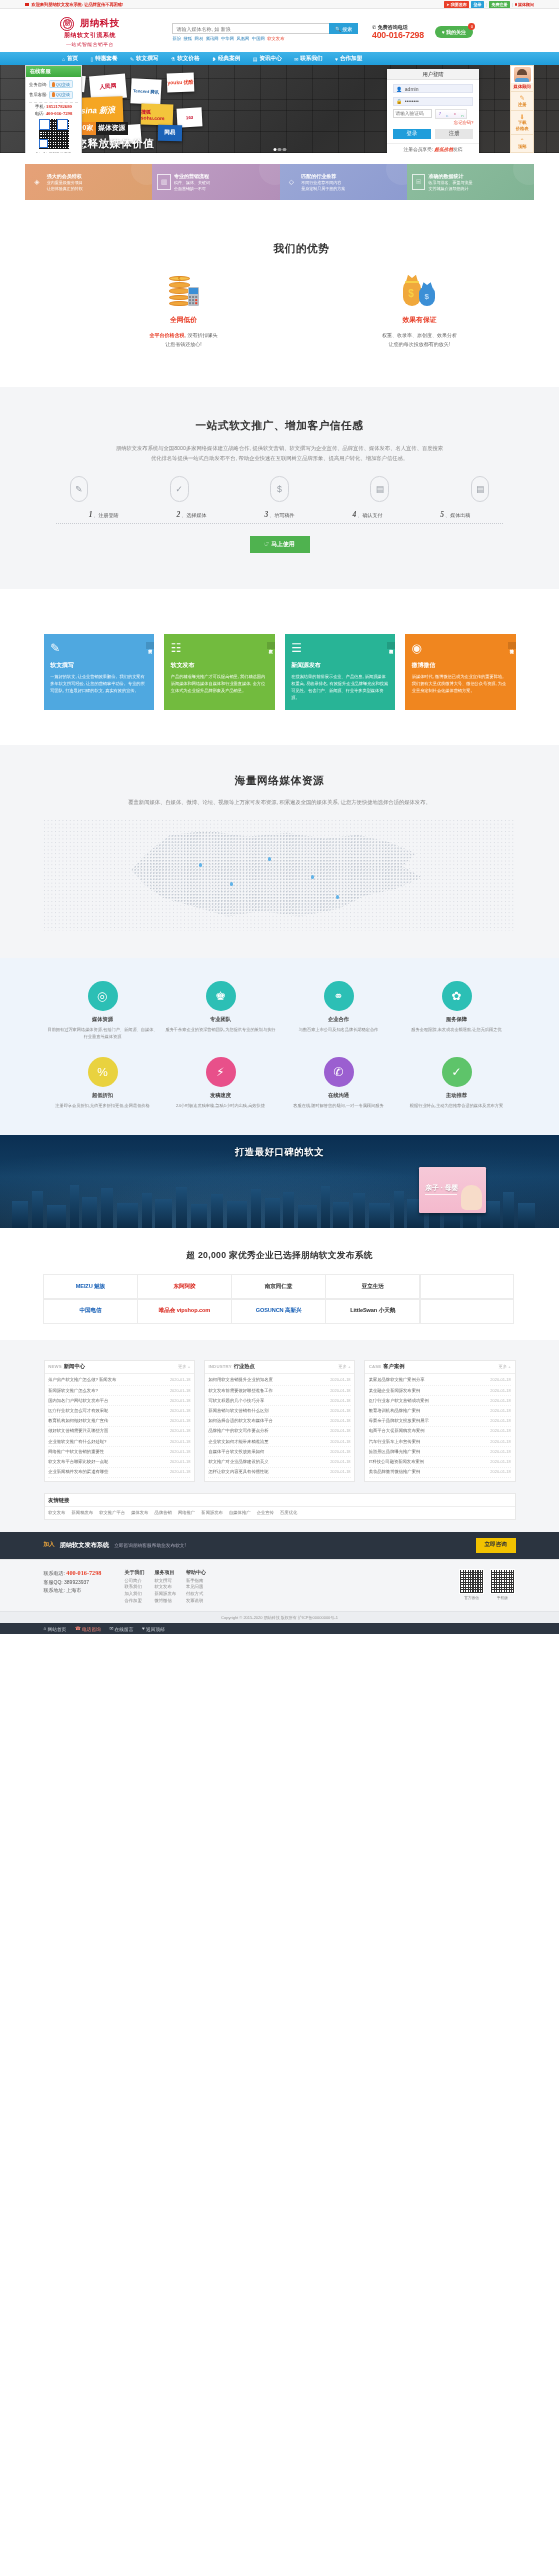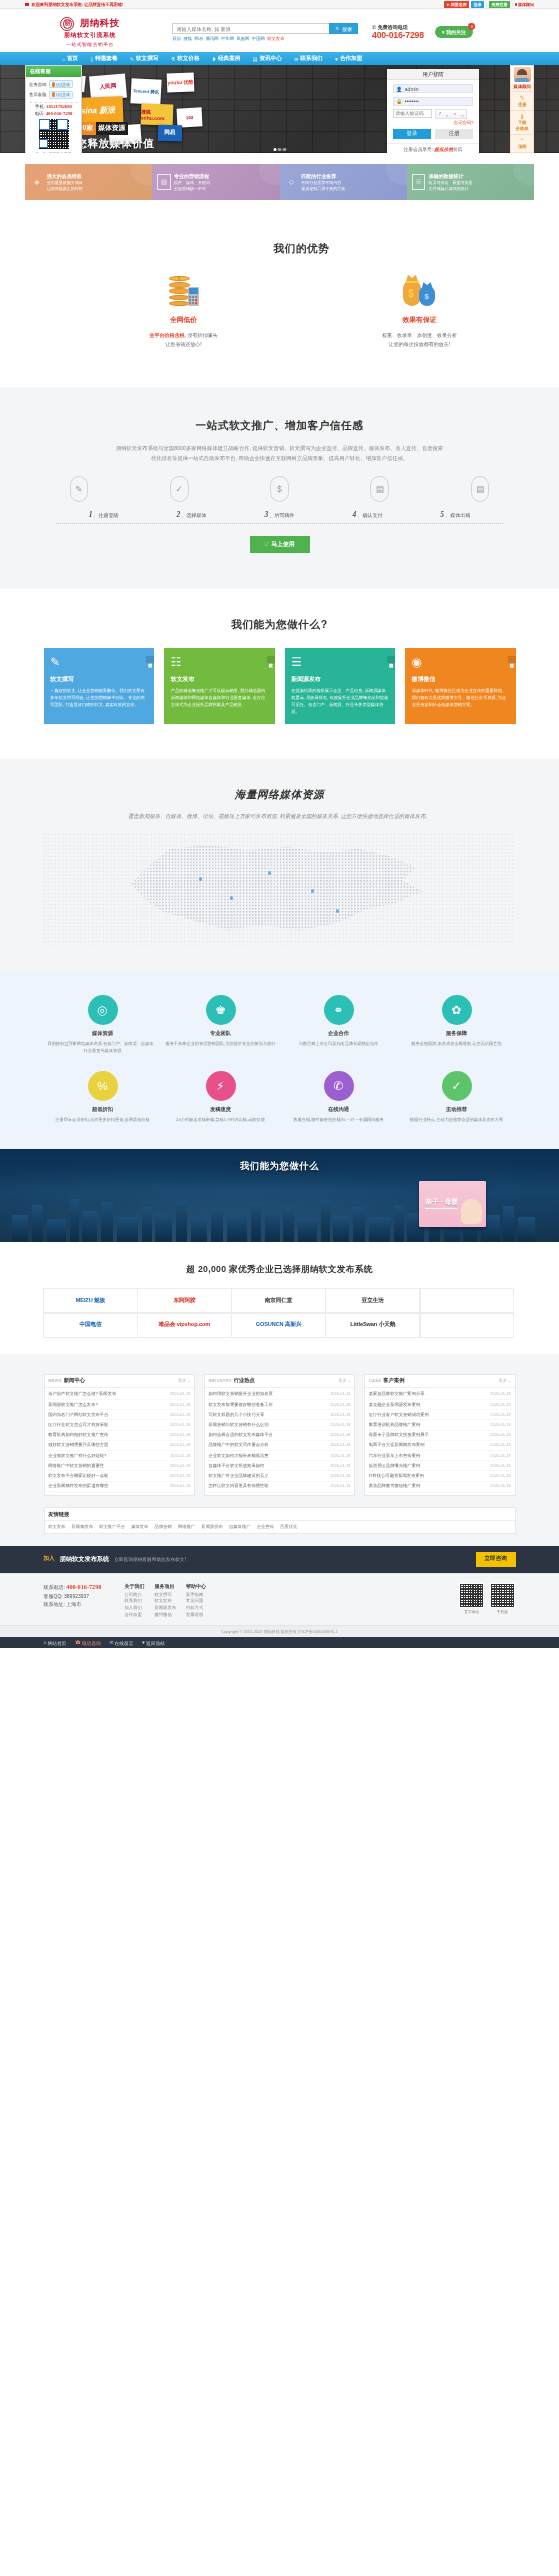--- a/index.html
+++ b/index.html
@@ -698,21 +698,20 @@
       <div class="step-l"><b>3</b>、<span>填写稿件</span></div>
       <div class="step-l"><b>4</b>、<span>确认支付</span></div>
       <div class="step-l"><b>5</b>、<span>媒体出稿</span></div>
     </div>
     <div class="steps-dash"></div>
   </div>
   <button class="use-btn">☞ 马上使用</button>
 </div>
 
 <div class="sec-white" style="padding-top:29px;padding-bottom:35px;">
-  <div class="sec-title">我们能为您做什么?</div>
   <div class="wcards">
     <div class="wcard w1">
       <div class="wc-ico">✎</div>
       <div class="wc-tit">软文撰写</div>
       <div class="wc-txt">一篇好的软文, 让企业营销效果翻倍。我们的文案有多年软文撰写经验, 让您的营销事半功倍。专业的撰写团队, 打造最好口碑的软文, 真实有效的宣传。</div>
       <div class="wc-tab">软文撰写</div>
     </div>
     <div class="wcard w2">
       <div class="wc-ico">☷</div>
       <div class="wc-tit">软文发布</div>
@@ -727,21 +726,21 @@
     </div>
     <div class="wcard w4">
       <div class="wc-ico">◉</div>
       <div class="wc-tit">微博微信</div>
       <div class="wc-txt">新媒体时代, 微博微信已成为企业宣传的重要阵地。我们拥有大量优质微博大号、微信公众号资源, 为企业量身定制社会化媒体营销方案。</div>
       <div class="wc-tab">微博微信</div>
     </div>
   </div>
 </div>
 
-<div class="sec-gray" style="padding-top:29px;padding-bottom:27px;font-style:italic;">
+<div class="sec-gray" style="padding-top:29px;padding-bottom:27px;">
   <div class="sec-title">海量网络媒体资源</div>
   <div class="sec-sub" style="width:435px;margin:8.7px auto 0;">覆盖新闻媒体、自媒体、微博、论坛、视频等上万家可发布资源, 积累遍及全国的媒体关系, 让您方便快捷地选择合适的媒体发布。</div>
   <div class="mapbox">
     <div class="cn"></div>
     <i class="mpin" style="left:224px;top:37px;"></i>
     <i class="mpin" style="left:267px;top:55px;"></i>
     <i class="mpin" style="left:186px;top:62px;"></i>
     <i class="mpin" style="left:292px;top:75px;"></i>
     <i class="mpin" style="left:155px;top:43px;"></i>
   </div>
@@ -821,21 +820,21 @@
     <i class="bldg" style="left:369px;width:21px;height:25px;"></i>
     <i class="bldg" style="left:394px;width:10px;height:37px;"></i>
     <i class="bldg" style="left:407px;width:17.4px;height:29px;"></i>
     <i class="bldg" style="left:429px;width:11.2px;height:40px;"></i>
     <i class="bldg" style="left:444px;width:16px;height:23.6px;"></i>
     <i class="bldg" style="left:463px;width:13.7px;height:32px;"></i>
     <i class="bldg" style="left:481px;width:18.6px;height:27px;"></i>
     <i class="bldg" style="left:503px;width:11.2px;height:36px;"></i>
     <i class="bldg" style="left:518px;width:17.4px;height:25px;"></i>
   </div>
-  <div class="case-title">我们能为您做什么</div>
+  <div class="case-title">打造最好口碑的软文</div>
   <div class="case-card">
     <div class="cc-t">亲子 · 母婴</div>
     <div class="cc-b"></div>
     <div class="cc-baby"></div>
   </div>
 </div>
 
 <div class="sec-white" style="padding-top:22.4px;padding-bottom:16px;">
   <div class="brandtitle">超 20,000 家优秀企业已选择朋纳软文发布系统</div>
   <div class="brandgrid">

